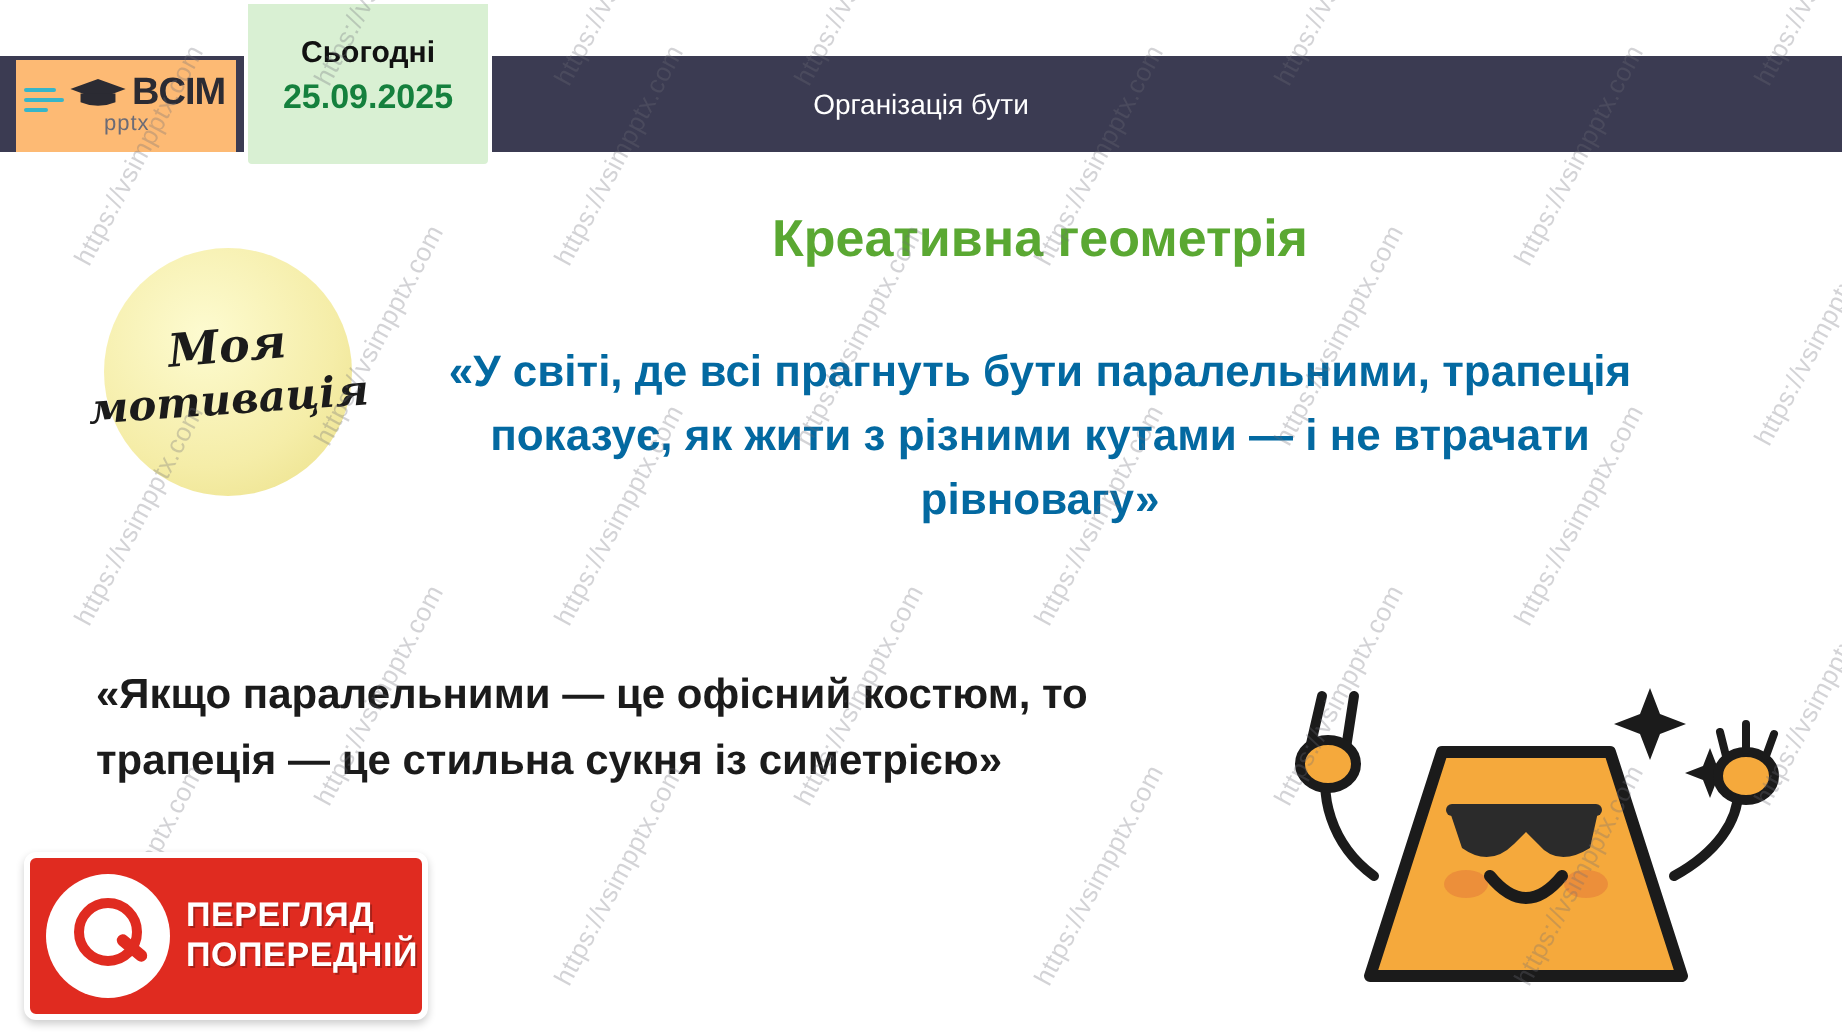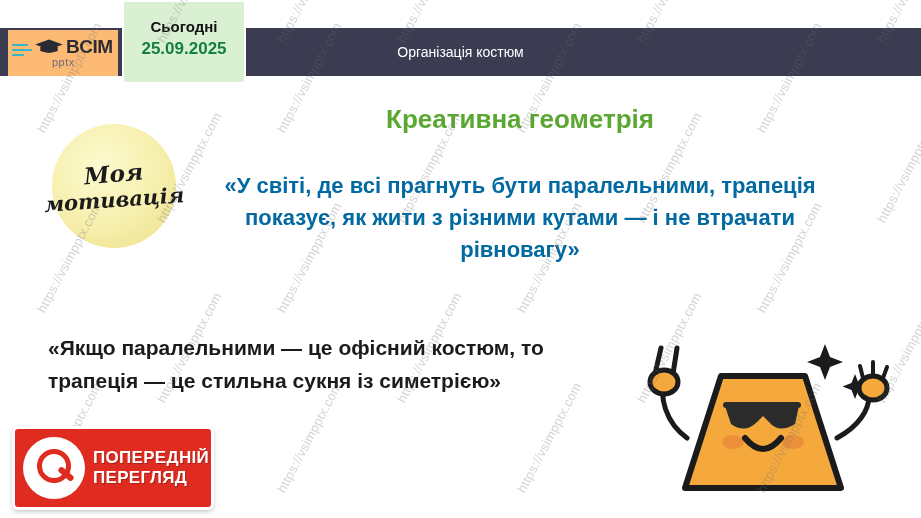--- a/index.html
+++ b/index.html
@@ -218,21 +218,21 @@
     letter-spacing: 0.3px;
     text-shadow: 1px 1px 0 rgba(0,0,0,0.25);
   }
 </style>
 </head>
 <body>
 
 <div class="slide">
 
   <div class="header-bar"></div>
-  <div class="header-title">Організація костюм</div>
+  <div class="header-title">Організація бути</div>
 
   <div class="logo-block">
     <div class="logo-lines">
       <span></span>
         <span></span>
         <span></span>
     </div>
     <svg class="logo-cap" viewBox="0 0 40 22">
       <polygon points="20,2 39,9 20,16 1,9" fill="#2b2b33"></polygon>
       <path d="M8 12 L8 18 Q20 23 32 18 L32 12" fill="#2b2b33"></path>
@@ -311,18 +311,18 @@
     <div class="wm" style="left:728px;top:250px;">https://vsimpptx.com</div>
     <div class="wm" style="left:728px;top:430px;">https://vsimpptx.com</div>
     <div class="wm" style="left:848px;top:-20px;">https://vsimpptx.com</div>
     <div class="wm" style="left:848px;top:160px;">https://vsimpptx.com</div>
     <div class="wm" style="left:848px;top:340px;">https://vsimpptx.com</div>
   </div>
 
   <div class="preview">
     <div class="glass"></div>
     <div class="ptext">
+      <div>ПЕРЕГЛЯД</div>
       <div>ПОПЕРЕДНІЙ</div>
-      <div>ПЕРЕГЛЯД</div>
     </div>
   </div>
 
 </div>
 
 </body></html>

